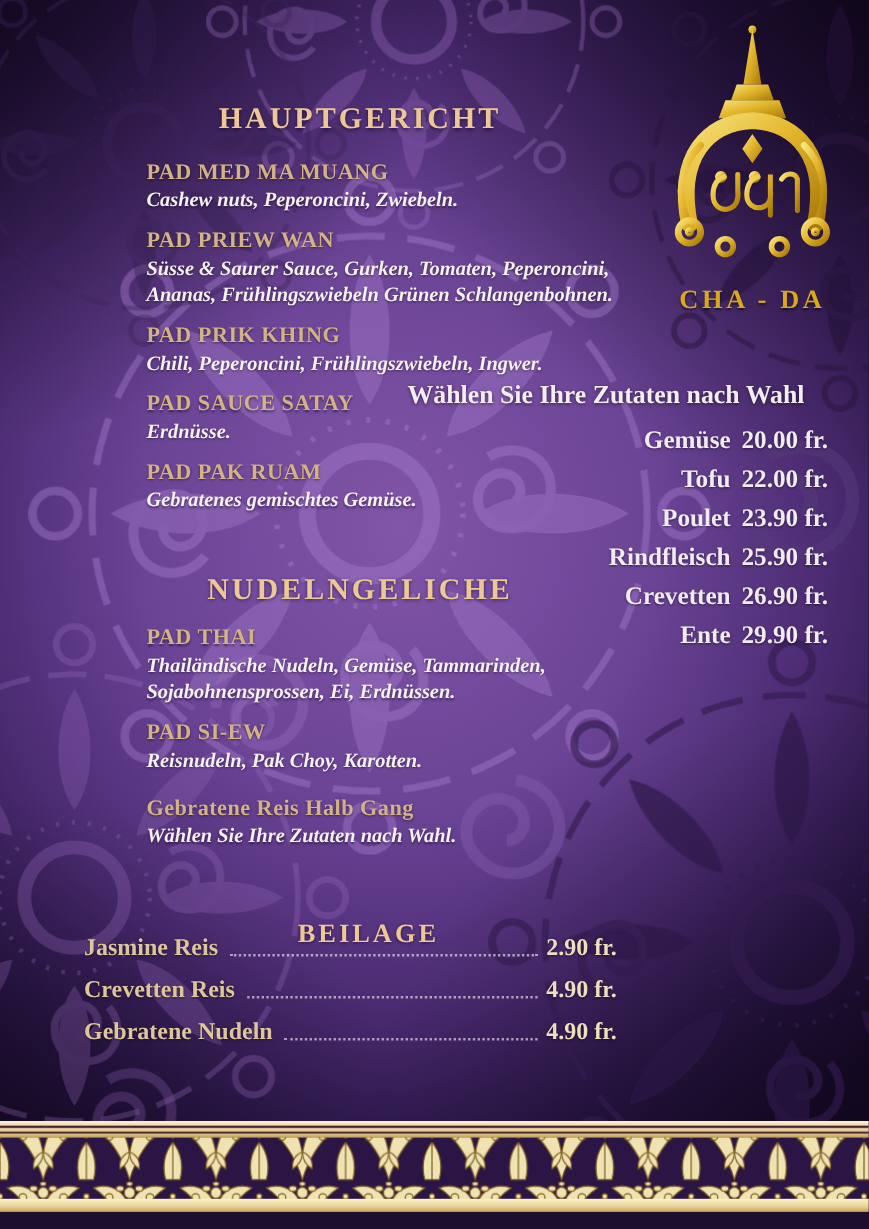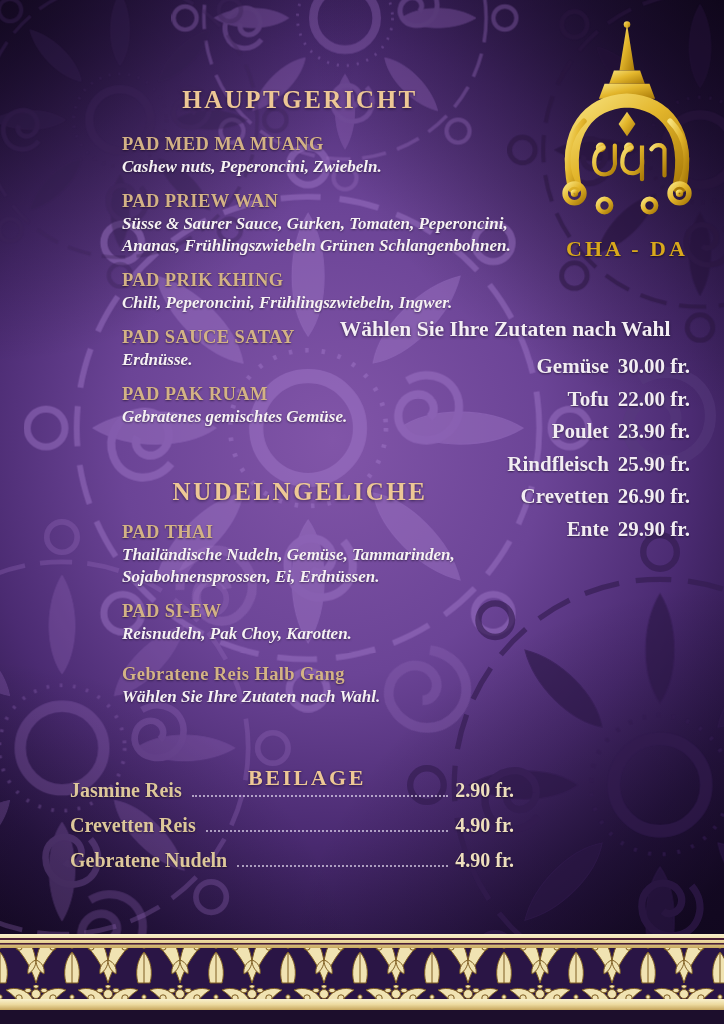--- a/index.html
+++ b/index.html
@@ -153,21 +153,21 @@
         <path d="M106,138 C110,132 118,132 120,138 L120,166"></path>
       </g>
     </svg>
     <div class="logo-name">CHA - DA</div>
   </div>
 
   <div class="zutaten">
     <div class="z-title">Wählen Sie Ihre Zutaten nach Wahl</div>
     <div class="zrow">
       <span>Gemüse</span>
-      <span>30.00 fr.</span>
+      <span>20.00 fr.</span>
     </div>
     <div class="zrow">
       <span>Tofu</span>
       <span>22.00 fr.</span>
     </div>
     <div class="zrow">
       <span>Poulet</span>
       <span>23.90 fr.</span>
     </div>
     <div class="zrow">

